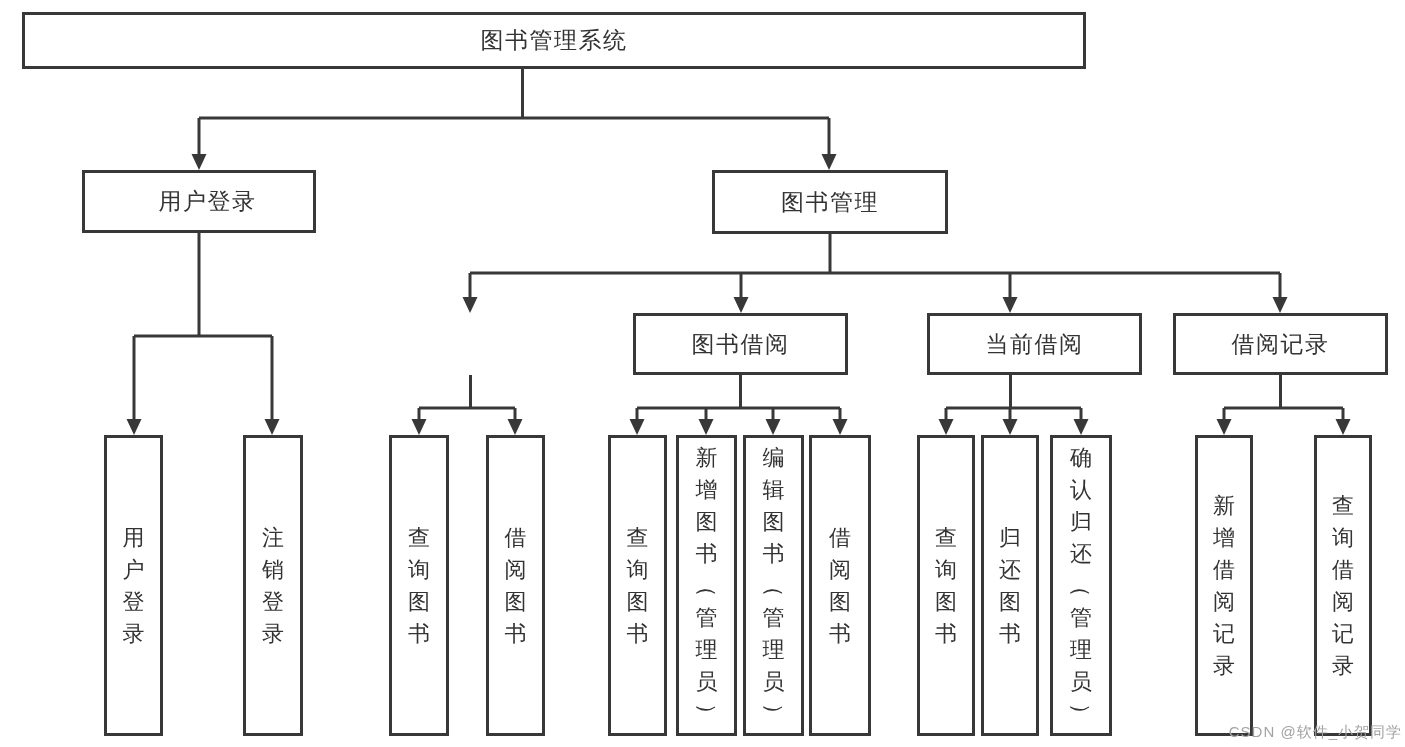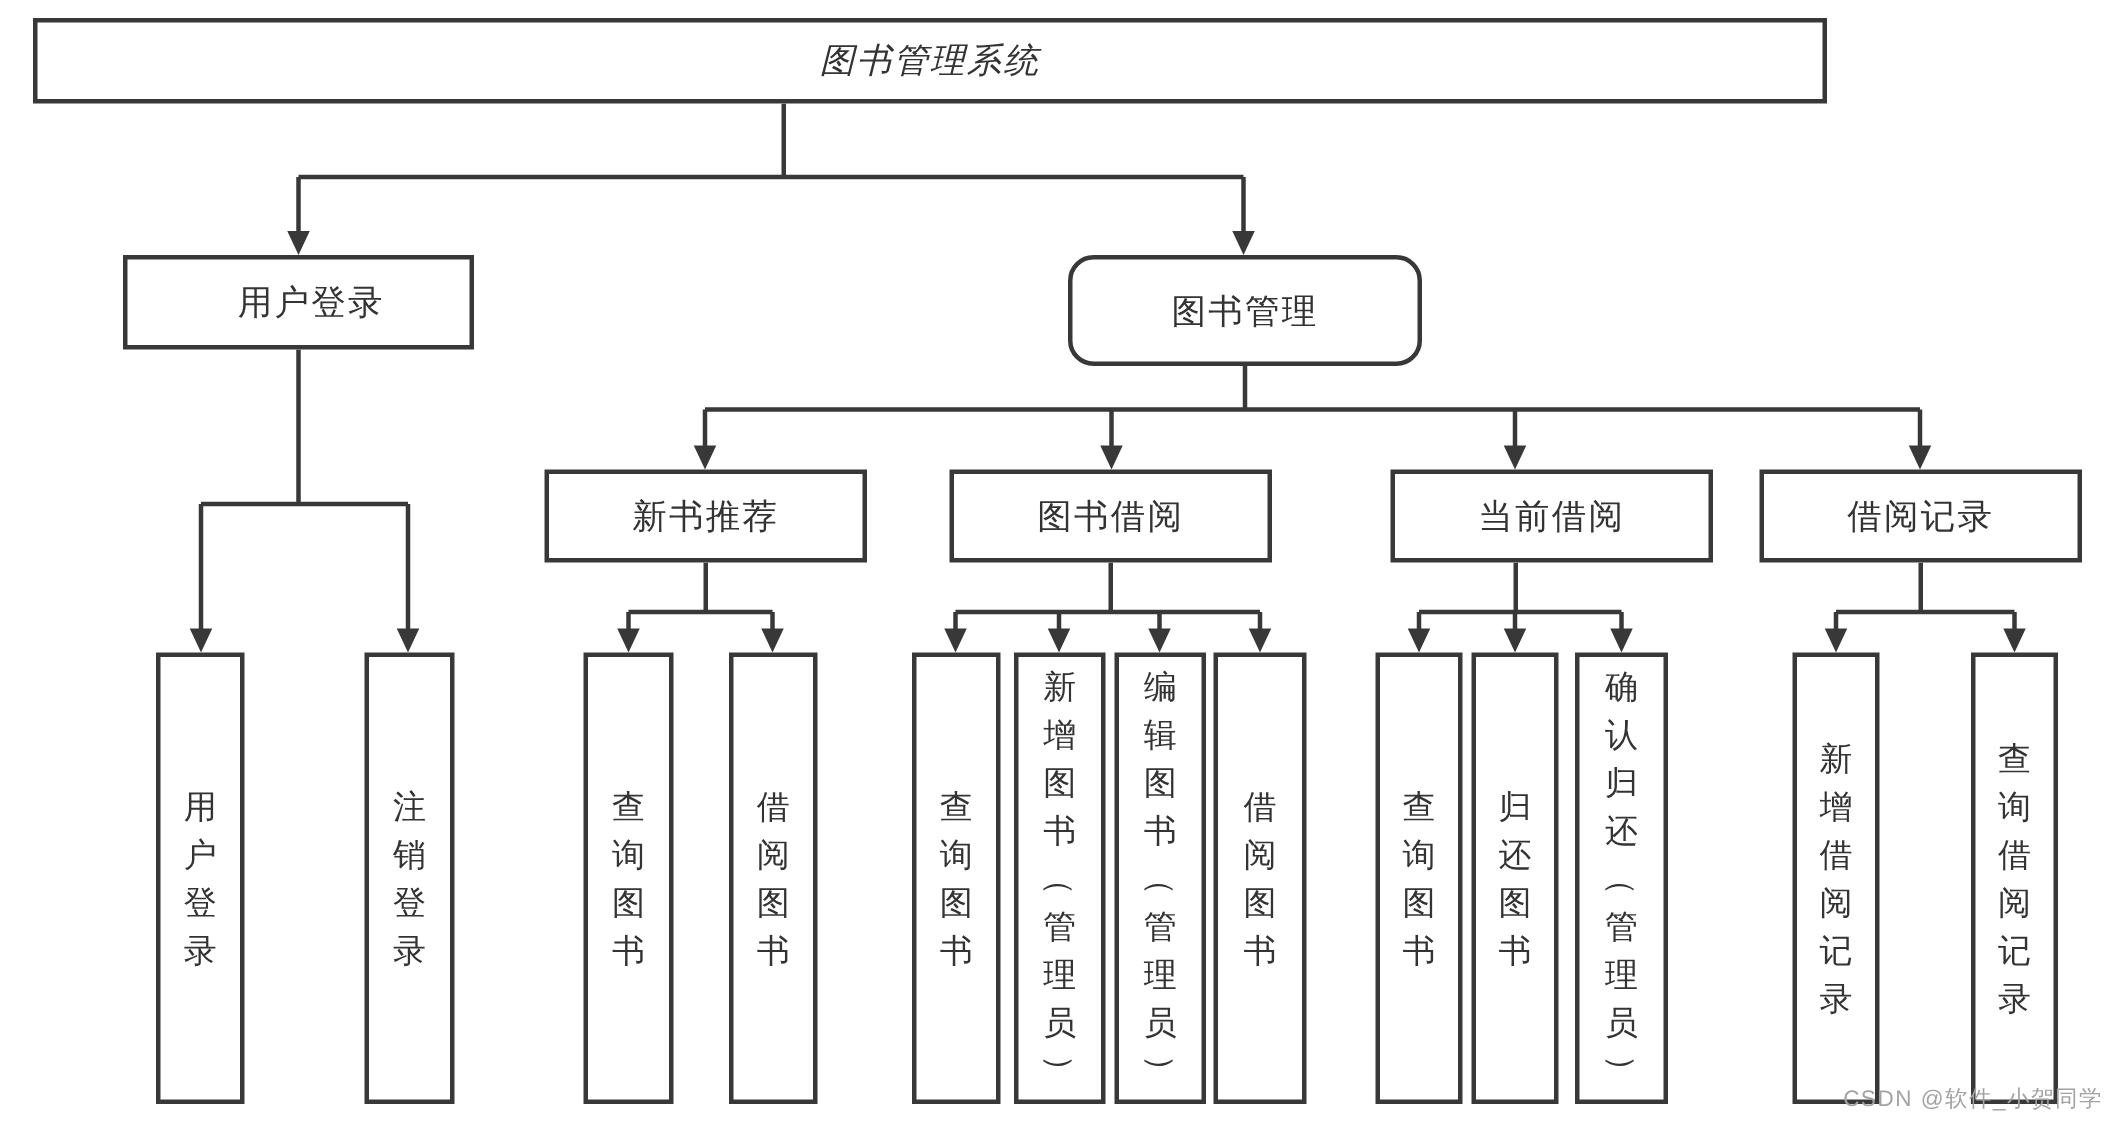--- a/index.html
+++ b/index.html
@@ -71,34 +71,31 @@
         <polygon points="1002.5,419 1017.5,419 1010,435" fill="#383838"></polygon>
         <line x1="1081" y1="408" x2="1081" y2="423" stroke="#383838" stroke-width="3"></line>
         <polygon points="1073.5,419 1088.5,419 1081,435" fill="#383838"></polygon>
         <line x1="1224" y1="408" x2="1224" y2="423" stroke="#383838" stroke-width="3"></line>
         <polygon points="1216.5,419 1231.5,419 1224,435" fill="#383838"></polygon>
         <line x1="1343" y1="408" x2="1343" y2="423" stroke="#383838" stroke-width="3"></line>
         <polygon points="1335.5,419 1350.5,419 1343,435" fill="#383838"></polygon>
       </g>
   </svg>
 
-  <div class="box" style="left:22px;top:12px;width:1196px;height:57px;font-style:italic;">
+  <div class="box" style="left:22px;top:12px;width:1064px;height:57px;">
     <span class="hlabel">图书管理系统</span>
   </div>
 
   <div class="box" style="left:82px;top:170px;width:234px;height:63px;padding-left:17px;">
     <span class="hlabel">用户登录</span>
   </div>
-  <div class="box" style="left:712px;top:170px;width:236px;height:74px;border-radius:17px;">
+  <div class="box" style="left:712px;top:170px;width:236px;height:64px;">
     <span class="hlabel">图书管理</span>
   </div>
 
-  <div class="box" style="left:363px;top:313px;width:215px;height:62px;">
-    <span class="hlabel">新书推荐</span>
-  </div>
   <div class="box" style="left:633px;top:313px;width:215px;height:62px;">
     <span class="hlabel">图书借阅</span>
   </div>
   <div class="box" style="left:903px;top:313px;width:215px;height:62px;margin-left:24px;">
     <span class="hlabel">当前借阅</span>
   </div>
   <div class="box" style="left:1173px;top:313px;width:215px;height:62px;text-align:right;">
     <span class="hlabel">借阅记录</span>
   </div>
 

